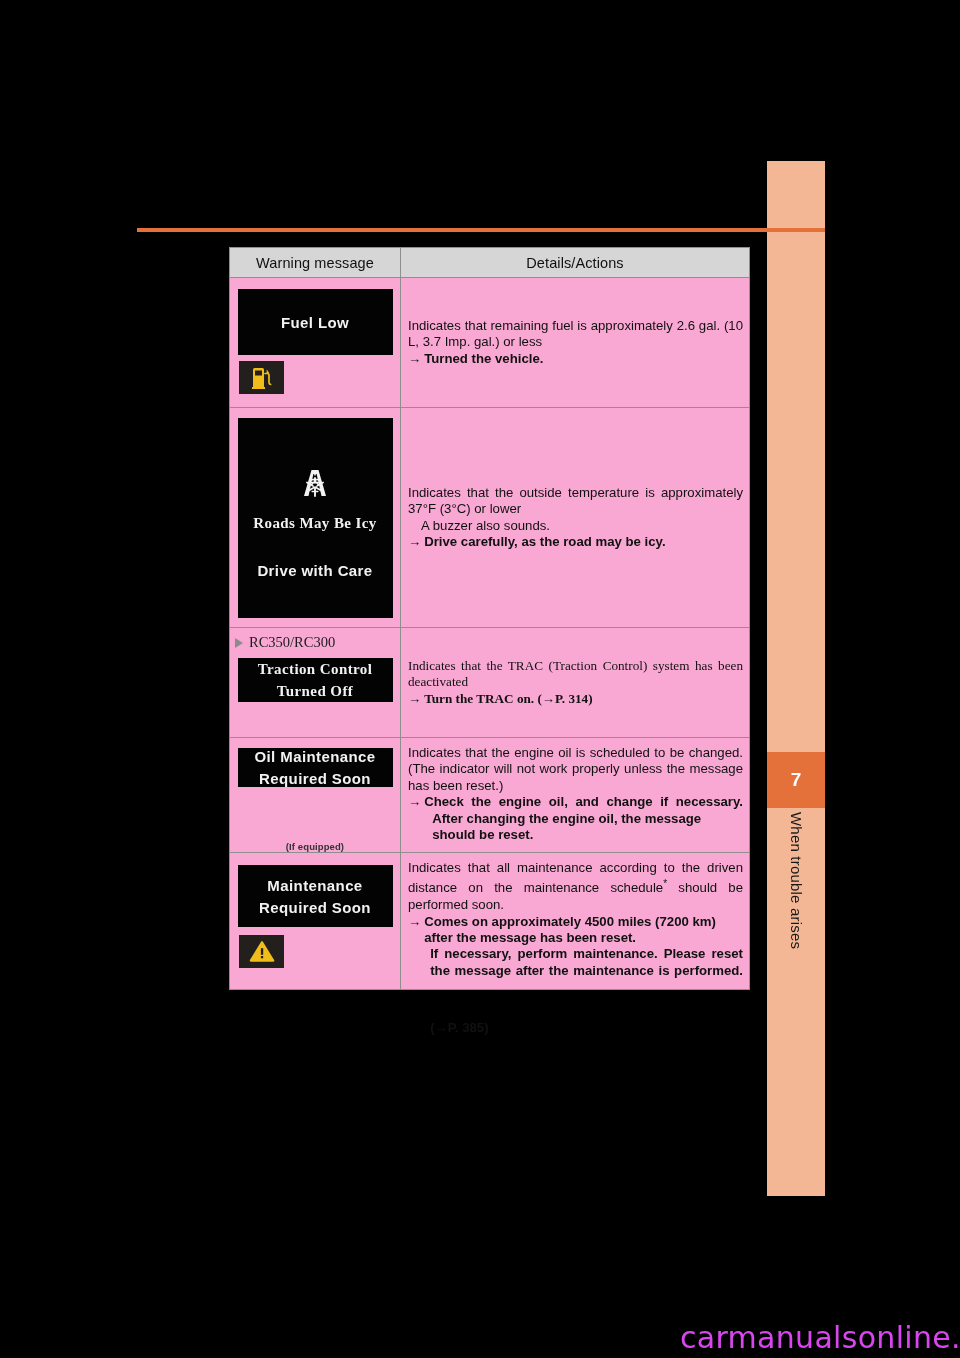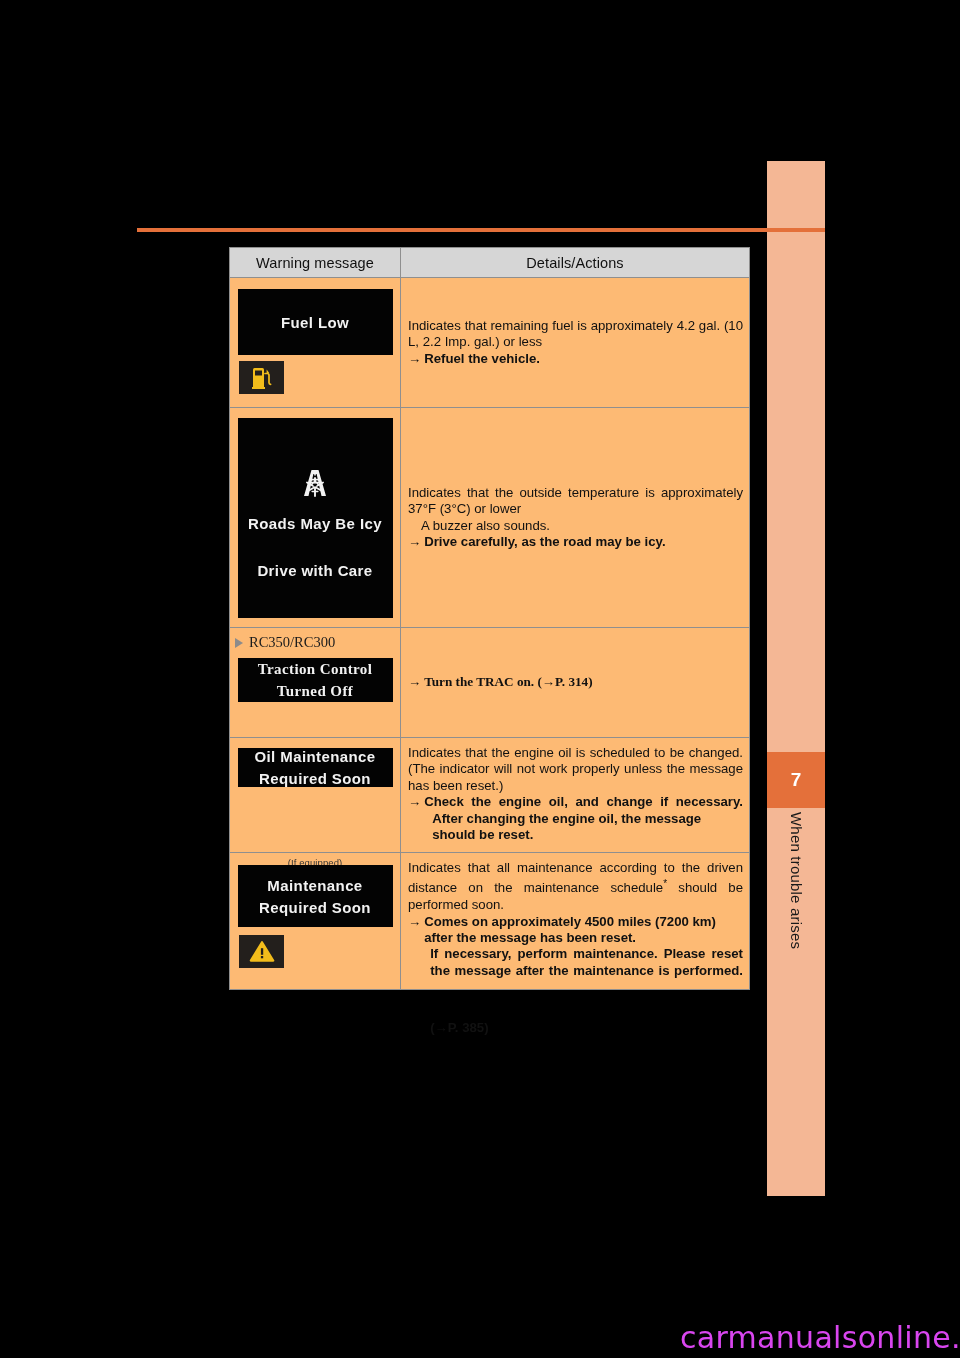--- a/index.html
+++ b/index.html
@@ -77,21 +77,21 @@
     height: 4px;
     background: #e4703a;
   }
 
   
   .table {
     position: absolute;
     left: 229px;
     top: 247px;
     width: 521px;
-    background: #fdba74;
+    background: #f9a8d4;
     border: 1px solid #8f8f8f;
     box-sizing: border-box;
   }
   .thead {
     display: flex;
     background: #d6d6d6;
     border-bottom: 1px solid #8f8f8f;
     height: 29px;
   }
   .th {
@@ -150,23 +150,23 @@
   .tile {
     background: #231f1c;
     display: flex;
     align-items: center;
     justify-content: center;
   }
 
   .if-equipped {
     font-size: 9.5px;
     color: #333333;
-    margin-top: 22px;
+    margin-top: 6px;
     letter-spacing: 0.1px;
-    font-weight: normal;
+    font-weight: bold;
   }
 
   .model-tag {
     display: flex;
     align-items: center;
     align-self: flex-start;
     margin-left: 5px;
     font-size: 14.5px;
     color: #1c1c1c;
     margin-bottom: 7px;
@@ -234,24 +234,24 @@
           <svg width="22" height="24" viewBox="0 0 22 24">
             <path d="M2 3.5A1.5 1.5 0 0 1 3.5 2h8A1.5 1.5 0 0 1 13 3.5V21H2V3.5Z" fill="#f2bc1b"></path>
             <rect x="4" y="4.5" width="7" height="5" fill="#231f1c"></rect>
             <path d="M1 21h13v2H1z" fill="#f2bc1b"></path>
             <path d="M14 7.5h2.2c1 0 1.8.8 1.8 1.8v7.4c0 .9.7 1.6 1.6 1.6" stroke="#f2bc1b" stroke-width="1.7" fill="none" stroke-linecap="round"></path>
             <path d="M15.6 3.4l2.6 3.3-2.6 1.2z" fill="#f2bc1b"></path>
           </svg>
         </div>
       </div>
       <div class="cell-det">
-        <div class="just">Indicates that remaining fuel is approximately 4.2 gal. (10 L, 2.2 Imp. gal.) or less</div>
-        <div class="arrow-block">
-          <span class="arrow-glyph">→</span>
-          <span class="arrow-text">Refuel the vehicle.</span>
+        <div class="just">Indicates that remaining fuel is approximately 2.6 gal. (10 L, 3.7 Imp. gal.) or less</div>
+        <div class="arrow-block">
+          <span class="arrow-glyph">→</span>
+          <span class="arrow-text">Turned the vehicle.</span>
         </div>
       </div>
     </div>
 
     <div class="trow" style="height:219px;">
       <div class="cell-msg">
         <div class="mid" style="width:155px;height:200px;justify-content:flex-start;padding-top:48px;box-sizing:border-box;">
           <span style="margin-bottom:12px;">
             <svg width="36" height="34" viewBox="0 0 36 34">
               <path d="M14.5 4 L21.5 4 L29 30 L24.5 30 L19.6 8 L16.4 8 L11.5 30 L7 30 Z" fill="#f2f2f2"></path>
@@ -265,21 +265,21 @@
               </g>
               <g stroke="#f2f2f2" stroke-width="1.6" stroke-linecap="round">
                 <line x1="14.6" y1="16.5" x2="21.4" y2="16.5"></line>
                 <line x1="15.2" y1="25.5" x2="20.8" y2="25.5"></line>
                 <line x1="14.4" y1="18.6" x2="18" y2="15.4"></line>
                 <line x1="21.6" y1="18.6" x2="18" y2="15.4"></line>
               </g>
               <rect x="16.6" y="17.6" width="2.8" height="2.8" fill="#030303"></rect>
             </svg>
           </span>
-          <span class="mid-line" style="margin-bottom:30px;">Roads May Be Icy</span>
+          <span class="mid-line" style="margin-bottom:30px;font-family:Liberation Serif, serif;">Roads May Be Icy</span>
           <span class="mid-line">Drive with Care</span>
         </div>
       </div>
       <div class="cell-det">
         <div class="just">Indicates that the outside temperature is approximately 37°F (3°C) or lower</div>
         <div style="padding-left:13px;">A buzzer also sounds.</div>
         <div class="arrow-block">
           <span class="arrow-glyph">→</span>
           <span class="arrow-text">Drive carefully, as the road may be icy.</span>
         </div>
@@ -291,20 +291,21 @@
         <div class="model-tag">
           <span class="tri"></span>
           <span>RC350/RC300</span>
         </div>
         <div class="mid" style="width:155px;height:44px;">
           <span class="mid-line">Traction Control</span>
           <span class="mid-line" style="margin-top:5px;">Turned Off</span>
         </div>
       </div>
       <div class="cell-det">
+        <div class="just">Indicates that the TRAC (Traction Control) system has been deactivated</div>
         <div class="arrow-block">
           <span class="arrow-glyph">→</span>
           <span class="arrow-text">Turn the TRAC on. (→P. 314)</span>
         </div>
       </div>
     </div>
 
     <div class="trow" style="height:114px;">
       <div class="cell-msg" style="justify-content:flex-start;padding-top:10px;gap:48px;">
         <div class="mid" style="width:155px;height:62px;">

